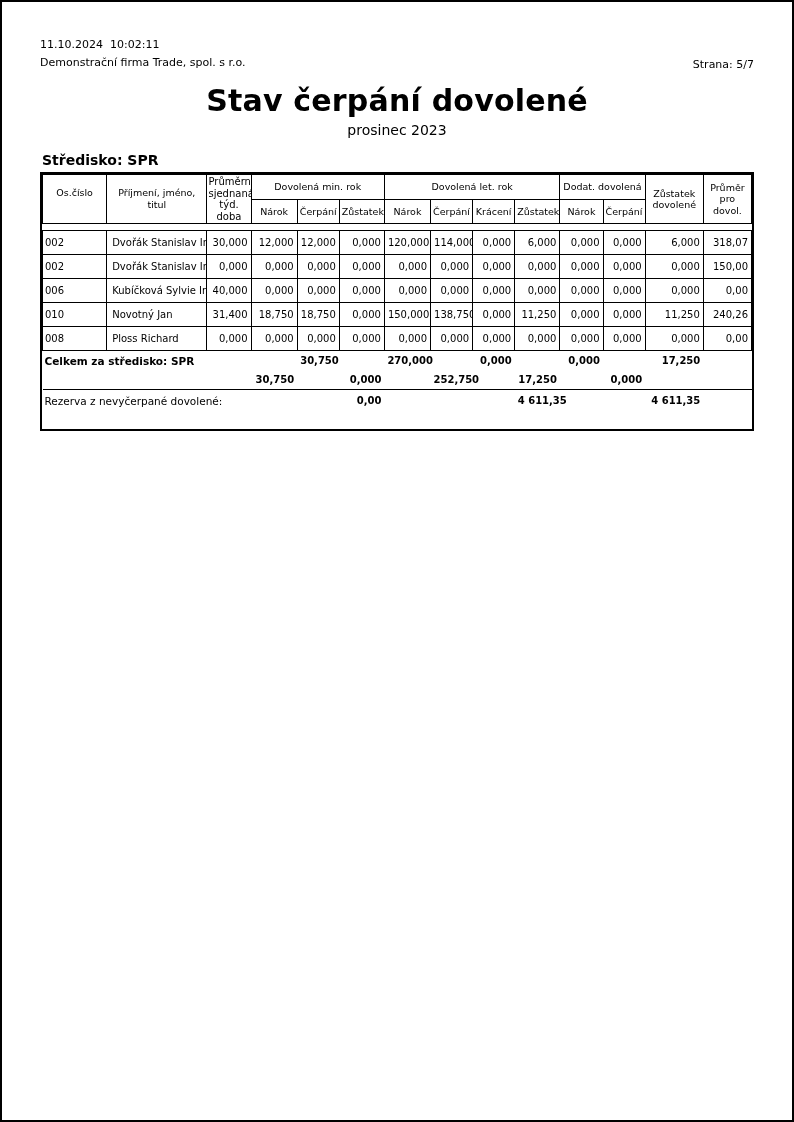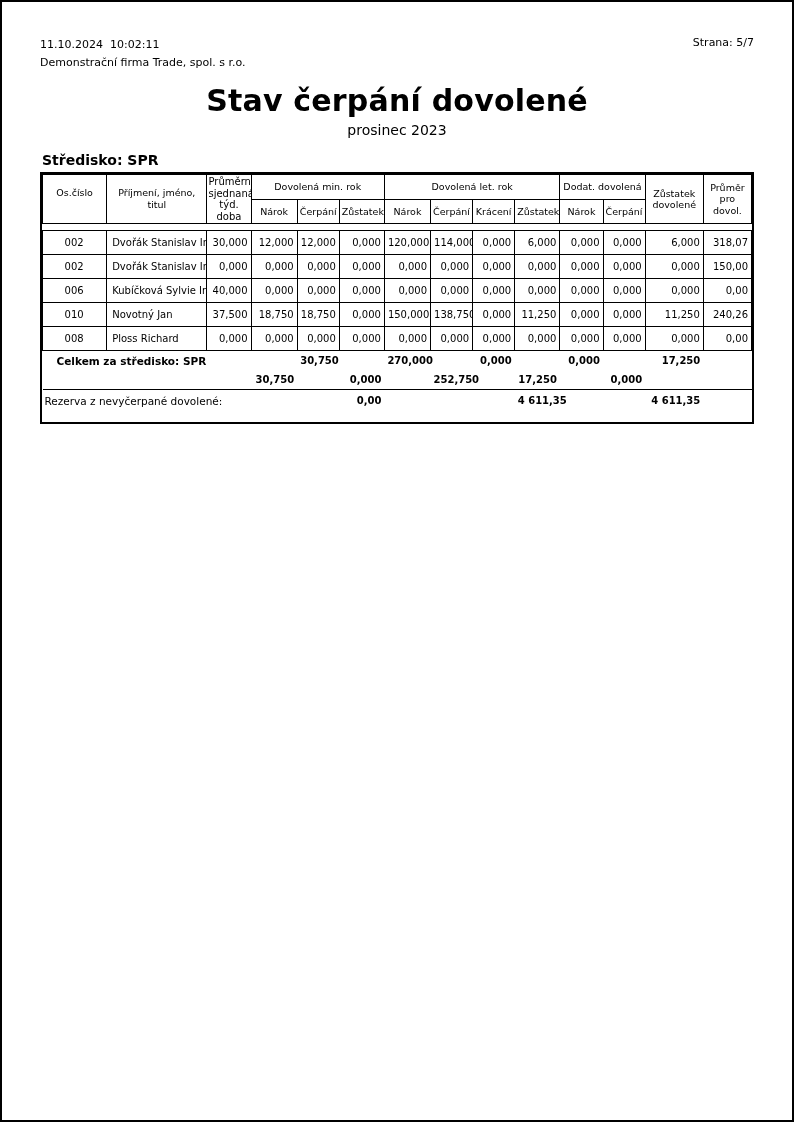--- a/index.html
+++ b/index.html
@@ -6,21 +6,21 @@
   body { font-family: "DejaVu Sans", sans-serif; color: #000; }
   .page {
     box-sizing: border-box;
     width: 794px;
     height: 1122px;
     border: 2px solid #000;
     padding: 34px 38px 0 38px;
     position: relative;
     background: #fff;
   }
-  .topbar { display: flex; justify-content: space-between; align-items: flex-start; font-size: 11px; }
+  .topbar { display: flex; justify-content: space-between; align-items: flex-end; font-size: 11px; }
   .topbar .left div { line-height: 1.6; }
   .datetime { white-space: pre; }
   .page-label { font-size: 11px; }
   h1.report-title {
     margin: 12px 0 4px 0;
     text-align: center;
     font-size: 30px;
     font-weight: bold;
     letter-spacing: 0.2px;
   }
@@ -47,26 +47,26 @@
   .report-table .th-os, .report-table .th-name { vertical-align: top; padding-top: 12px; }
   .report-table .th-avg { font-size: 10px; line-height: 1.15; padding: 1px; }
   .spacer-row td { height: 6px; border: none; padding: 0; }
   .data-row td {
     border: 1px solid #000;
     height: 21px;
     padding: 1px 3px;
     overflow: hidden;
     white-space: nowrap;
   }
-  td.c-id { text-align: center; padding-left: 2px; }
+  td.c-id { text-align: left; padding-left: 2px; }
   td.c-name { text-align: left; padding-left: 5px; }
   td.c-num { text-align: right; }
   .summary-row td { border: none; font-weight: bold; padding: 2px 3px; height: 15px; white-space: nowrap; }
-  .summary-row .sum-label { text-align: left; font-size: 10.5px; padding-left: 14px; }
-  .reserve-row td { border: none; border-top: 1px solid #000; padding: 3px 3px 14px 3px; height: 15px; white-space: nowrap; }
+  .summary-row .sum-label { text-align: left; font-size: 10.5px; padding-left: 2px; }
+  .reserve-row td { border: none; border-top: 1px solid #000; padding: 3px 3px 21px 3px; height: 15px; white-space: nowrap; }
   .reserve-row .res-label { text-align: left; font-weight: normal; font-size: 10.5px; padding-left: 2px; }
   .reserve-row .c-num { font-weight: bold; }
 </style>
 </head>
 <body>
 
 <div class="page">
 
   <div class="topbar">
     <div class="left">
@@ -171,21 +171,21 @@
             <td class="c-num">0,000</td>
             <td class="c-num">0,000</td>
             <td class="c-num">0,000</td>
             <td class="c-num">0,000</td>
             <td class="c-num">0,000</td>
             <td class="c-num">0,00</td>
           </tr>
           <tr class="data-row">
             <td class="c-id">010</td>
             <td class="c-name">Novotný Jan</td>
-            <td class="c-num">37,500</td>
+            <td class="c-num">31,400</td>
             <td class="c-num">18,750</td>
             <td class="c-num">18,750</td>
             <td class="c-num">0,000</td>
             <td class="c-num">150,000</td>
             <td class="c-num">138,750</td>
             <td class="c-num">0,000</td>
             <td class="c-num">11,250</td>
             <td class="c-num">0,000</td>
             <td class="c-num">0,000</td>
             <td class="c-num">11,250</td>

